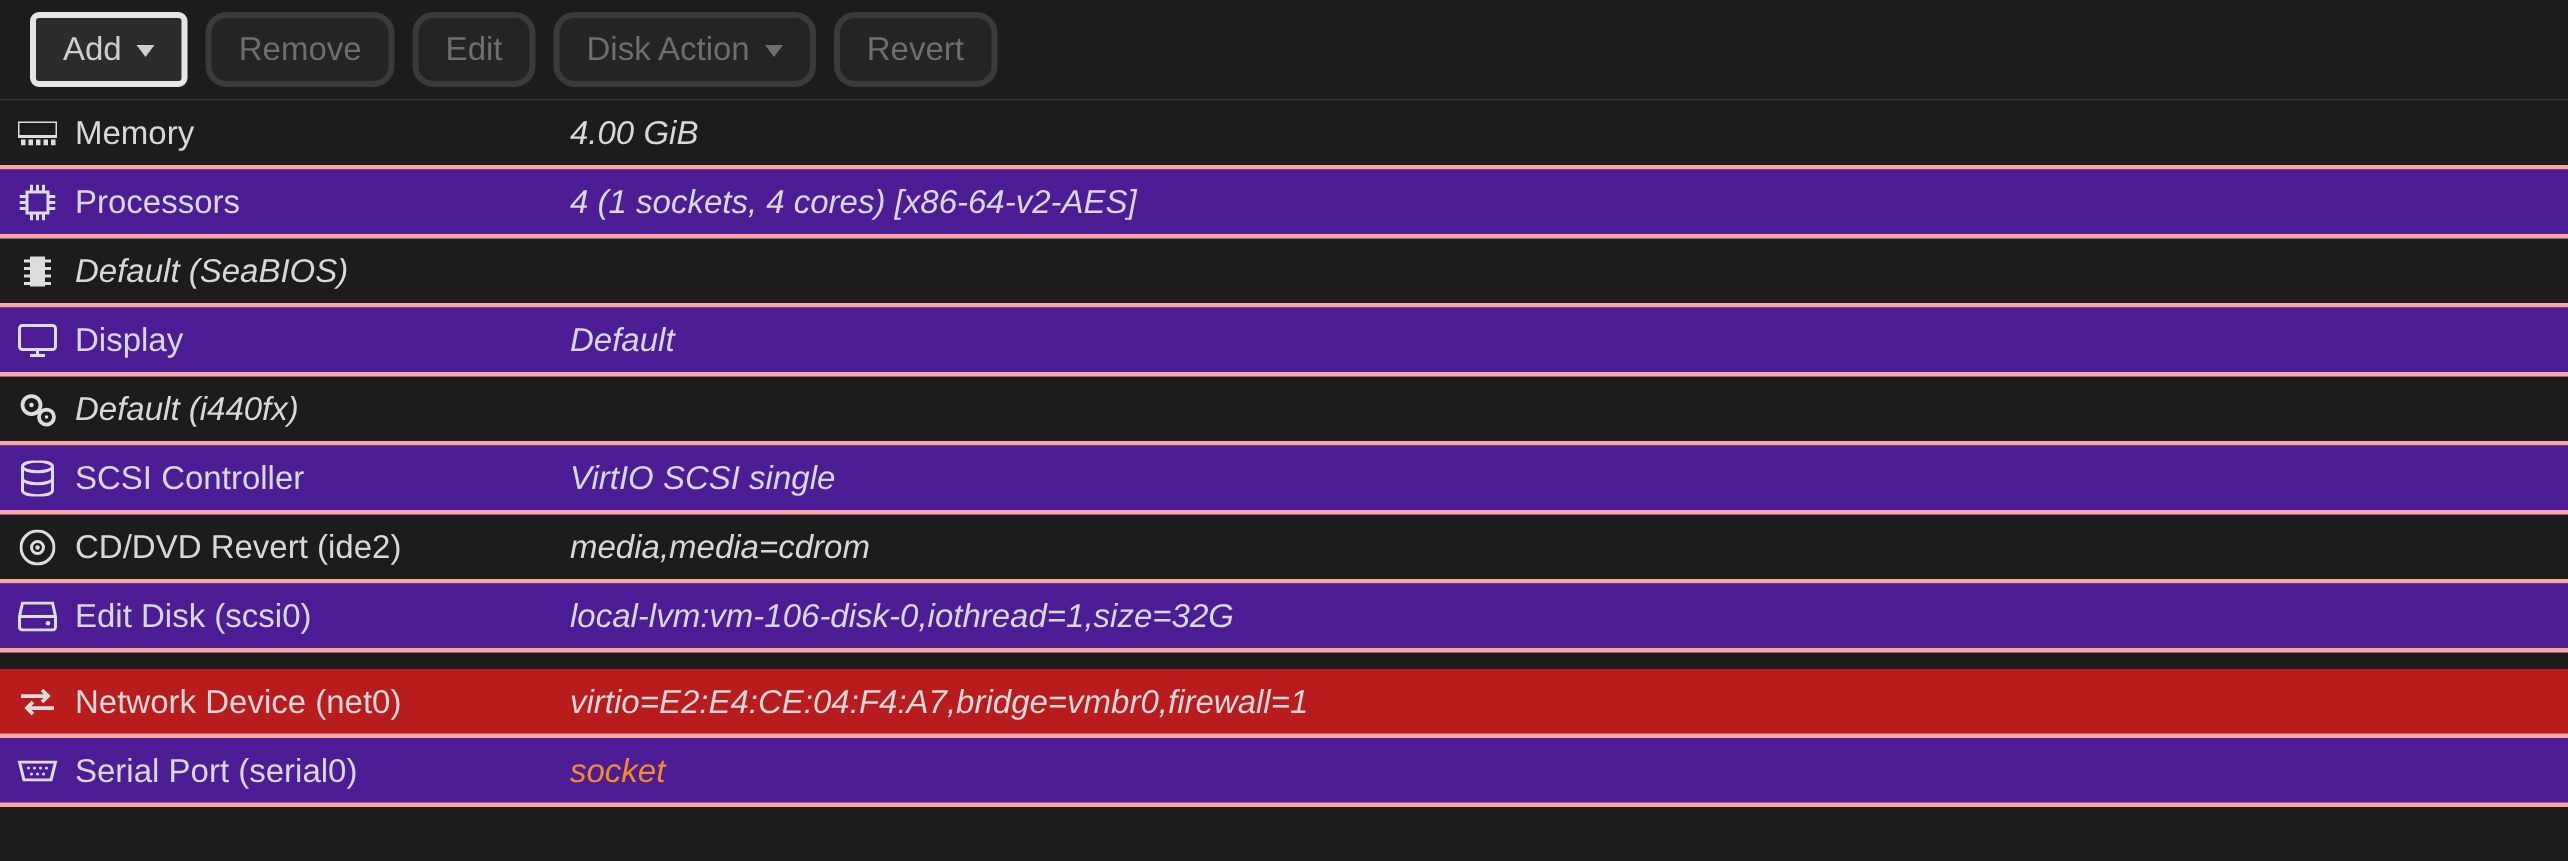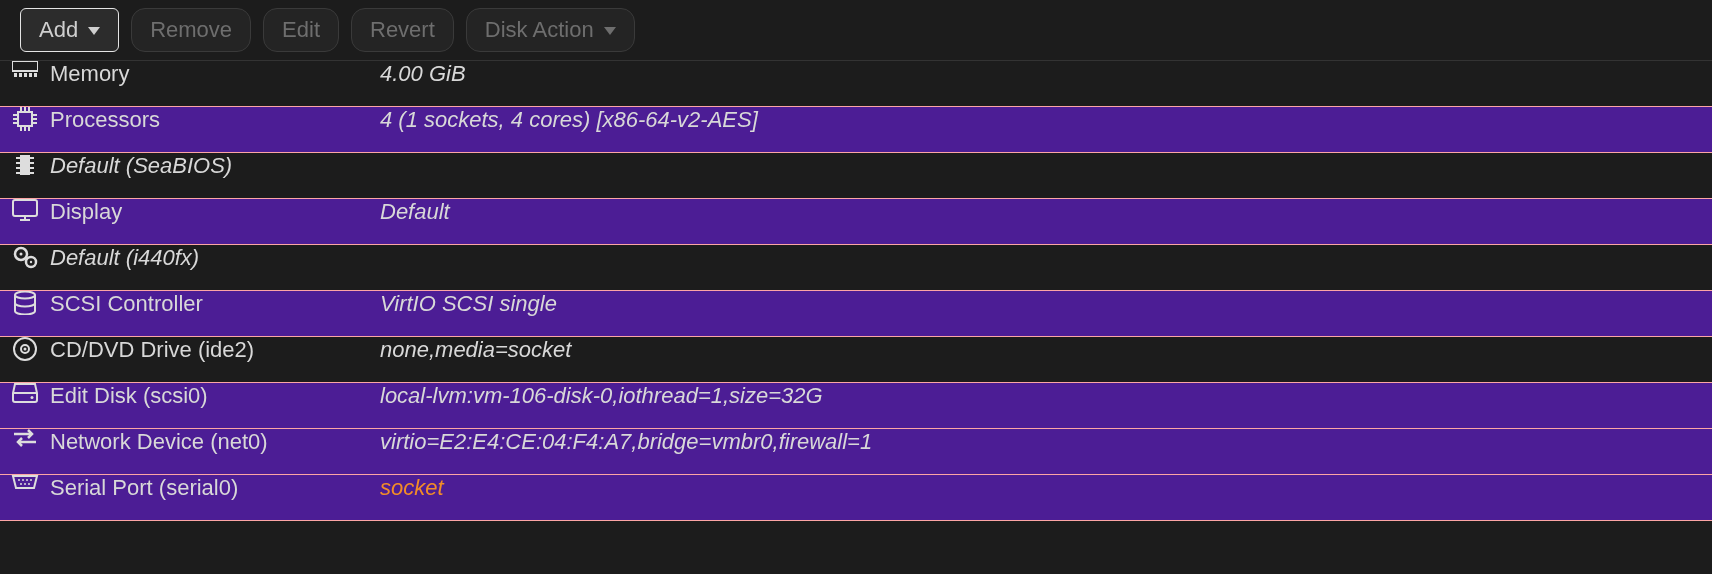--- a/index.html
+++ b/index.html
@@ -13,21 +13,21 @@
     overflow: hidden;
   }
   .toolbar {
     display: flex;
     gap: 12px;
     padding: 8px 20px;
     border-bottom: 1px solid #333;
   }
   .btn {
     background: #2c2c2c;
-    border: 1px solid #e5e5e5;
+    border: 4px solid #e5e5e5;
     color: #cfcfcf;
     border-radius: 6px;
     padding: 8px 18px;
     font-size: 22px;
     display: inline-flex;
     align-items: center;
     gap: 10px;
     cursor: pointer;
   }
   .btn.disabled {
@@ -42,27 +42,27 @@
     border-left: 6px solid transparent;
     border-right: 6px solid transparent;
     border-top: 8px solid #cfcfcf;
     margin-top: 2px;
   }
   .btn.disabled .chev { border-top-color: #6e6e6e; }
 
   .grid { width: 100%; }
   .row {
     display: flex;
-    align-items: flex-start;
+    align-items: center;
     height: 46px;
-    border-bottom: 1px solid #fca5a5;
+    border-bottom: 3px solid #fca5a5;
     cursor: default;
   }
   .row.alt { background: #4c1d95; }
-  .row.sel { background: #4c1d95; }
+  .row.sel { background: #b91c1c; margin-top: 11px; }
   .icon-cell {
     width: 50px;
     display: flex;
     align-items: center;
     justify-content: center;
     flex-shrink: 0;
   }
   .label-cell {
     width: 330px;
     flex-shrink: 0;
@@ -84,25 +84,25 @@
     <span>Add</span>
     <span class="chev"></span>
   </button>
   <button class="btn disabled">
     <span>Remove</span>
   </button>
   <button class="btn disabled">
     <span>Edit</span>
   </button>
   <button class="btn disabled">
-    <span>Revert</span>
-  </button>
-  <button class="btn disabled">
     <span>Disk Action</span>
     <span class="chev"></span>
+  </button>
+  <button class="btn disabled">
+    <span>Revert</span>
   </button>
 </div>
 
 <div class="grid">
 
   <div class="row">
     <div class="icon-cell">
       <svg width="26" height="16" viewBox="0 0 26 16">
           <rect x="0" y="0" width="26" height="10" fill="none" stroke="#ddd" stroke-width="2"></rect>
           <rect x="2" y="12" width="3" height="4" fill="#ddd"></rect>
@@ -192,22 +192,22 @@
   </div>
 
   <div class="row">
     <div class="icon-cell">
       <svg width="24" height="24" viewBox="0 0 24 24">
           <circle cx="12" cy="12" r="11" fill="none" stroke="#ddd" stroke-width="2"></circle>
           <circle cx="12" cy="12" r="4" fill="none" stroke="#ddd" stroke-width="2"></circle>
           <circle cx="12" cy="12" r="1.5" fill="#ddd"></circle>
         </svg>
     </div>
-    <div class="label-cell">CD/DVD Drive (ide2)</div>
-    <div class="value-cell">none,media=socket</div>
+    <div class="label-cell">CD/DVD Revert (ide2)</div>
+    <div class="value-cell">media,media=cdrom</div>
   </div>
 
   <div class="row alt">
     <div class="icon-cell">
       <svg width="26" height="20" viewBox="0 0 26 20">
           <path d="M3 1 H23 L25 10 V17 A2 2 0 0 1 23 19 H3 A2 2 0 0 1 1 17 V10 Z" fill="none" stroke="#ddd" stroke-width="2"></path>
           <line x1="1" y1="10" x2="25" y2="10" stroke="#ddd" stroke-width="2"></line>
           <circle cx="20" cy="14.5" r="1.5" fill="#ddd"></circle>
         </svg>
     </div>

